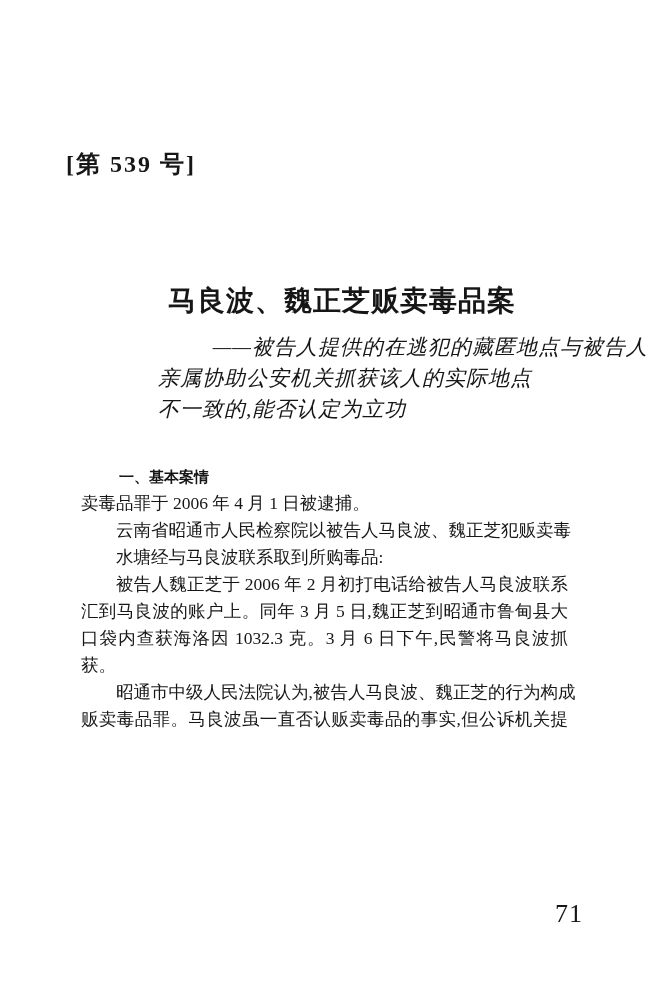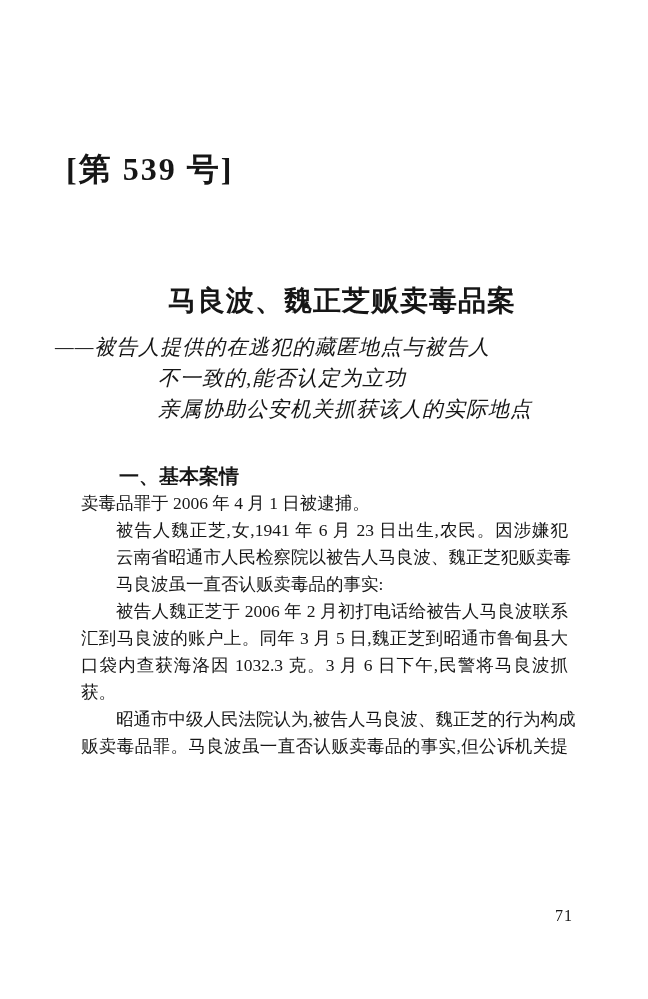--- a/index.html
+++ b/index.html
@@ -11,21 +11,21 @@
   .page {
     position: relative;
     width: 648px; height: 999px;
     background: #ffffff;
     color: #161616;
     overflow: hidden;
   }
   .case-number {
     position: absolute;
     left: 66px; top: 148px;
-    font-size: 32px;
+    font-size: 24px;
     font-weight: bold;
     letter-spacing: 2px;
     white-space: nowrap;
   }
   .title {
     position: absolute;
     left: 0; top: 282px;
     width: 684px;
     margin: 0;
     text-align: center;
@@ -37,89 +37,87 @@
   .subtitle {
     position: absolute;
     left: 0; top: 332px;
     width: 648px;
     font-style: italic;
     font-weight: 500;
     font-size: 21px;
     line-height: 31px;
     letter-spacing: 1px;
   }
-  .sub-line-first { padding-left: 55px; }
+  .sub-line-first { padding-left: 55px; text-align: right; }
   .sub-line-rest  { padding-left: 158px; }
   .body-text {
     position: absolute;
     left: 81px; top: 463px;
     width: 487px;
     font-size: 17.5px;
     line-height: 27px;
   }
   .section-heading {
     font-family: "Liberation Sans", "DejaVu Sans", sans-serif;
     font-weight: bold;
-    font-size: 20px;
+    font-size: 15px;
     line-height: 27px;
     text-indent: 38px;
   }
   .para { margin: 0; }
   .bline {
     height: 27px;
     text-align: justify;
     text-align-last: justify;
     white-space: nowrap;
   }
   .bline.first { text-indent: 35px; }
   .bline.last {
     text-align-last: left;
     white-space: normal;
   }
   .page-number {
     position: absolute;
     left: 555px; top: 899px;
-    font-size: 16px;
+    font-size: 26px;
     letter-spacing: 1px;
-    margin-top: 8px;
   }
 </style>
 </head>
 <body>
 
 <div class="page">
 
   <div class="case-number">[第 539 号]</div>
 
   <h1 class="title">马良波、魏正芝贩卖毒品案</h1>
 
   <div class="subtitle">
     <div class="sub-line-first">——被告人提供的在逃犯的藏匿地点与被告人</div>
+    <div class="sub-line-rest">亲属协助公安机关抓获该人的实际地点</div>
     <div class="sub-line-rest">不一致的,能否认定为立功</div>
-    <div class="sub-line-rest">亲属协助公安机关抓获该人的实际地点</div>
   </div>
 
   <div class="body-text">
 
     <div class="section-heading">一、基本案情</div>
 
     <div class="para">
       <div class="bline last">卖毒品罪于 2006 年 4 月 1 日被逮捕。</div>
     </div>
 
     <div class="para">
-      <div class="bline first">被告人魏正芝,女,1941 年 6 月 23 日出生,农民。因涉嫌犯</div>
     </div>
 
     <div class="para">
       <div class="bline first">云南省昭通市人民检察院以被告人马良波、魏正芝犯贩卖毒</div>
     </div>
 
     <div class="para">
-      <div class="bline first last">马良波虽一直否认贩卖毒品的事实:</div>
+      <div class="bline first last">水塘经与马良波联系取到所购毒品:</div>
     </div>
 
     <div class="para">
       <div class="bline first">被告人魏正芝于 2006 年 2 月初打电话给被告人马良波联系</div>
       <div class="bline">汇到马良波的账户上。同年 3 月 5 日,魏正芝到昭通市鲁甸县大</div>
       <div class="bline">口袋内查获海洛因 1032.3 克。3 月 6 日下午,民警将马良波抓</div>
       <div class="bline last">获。</div>
     </div>
 
     <div class="para">

